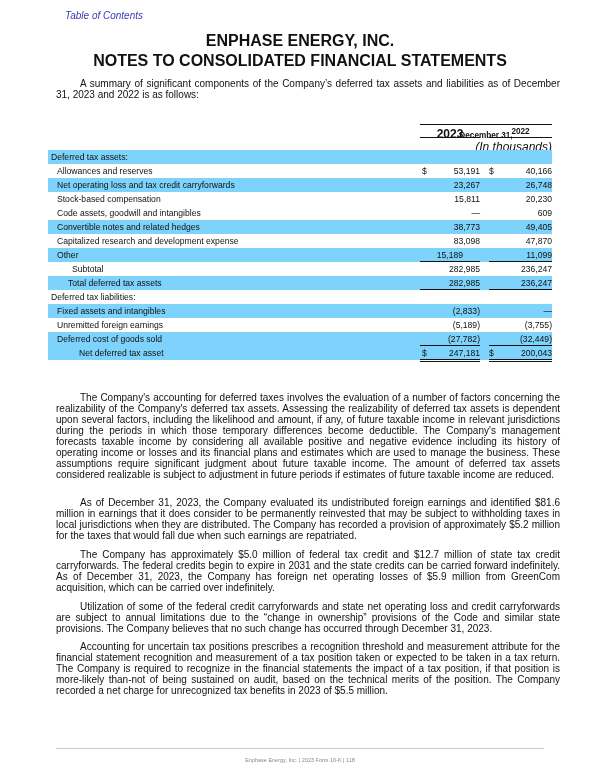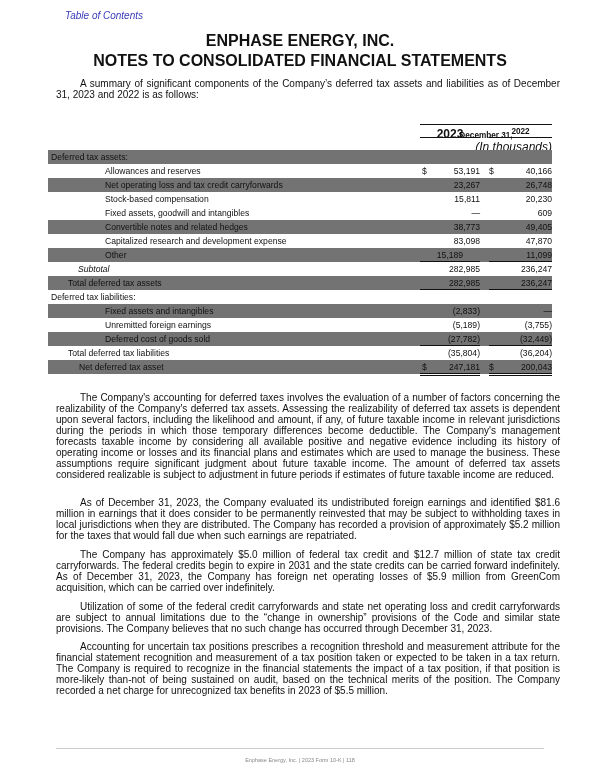--- a/index.html
+++ b/index.html
@@ -14,25 +14,25 @@
   .hdr { position: relative; height: 38px; }
   .hdr .dec { position: absolute; left: 372px; width: 132px; top: 2px; text-align: center; font-weight: bold; font-size: 8.2px; margin-top: 17px; }
   .hdr .dec-line { position: absolute; left: 372px; width: 132px; top: 12px; border-top: 1px solid #111; }
   .hdr .y1 { position: absolute; left: 372px; width: 60px; top: 15px; text-align: center; font-weight: bold; font-size: 12px; }
   .hdr .y2 { position: absolute; left: 441px; width: 63px; top: 15px; text-align: center; font-weight: bold; font-size: 8.2px; }
   .hdr .y1-line { position: absolute; left: 372px; width: 60px; top: 25px; border-top: 1px solid #111; }
   .hdr .y2-line { position: absolute; left: 441px; width: 63px; top: 25px; border-top: 1px solid #111; }
   .hdr .unit { position: absolute; left: 372px; width: 132px; top: 28px; text-align: right; font-style: italic; font-size: 12px; }
 
   .row { position: relative; height: 14px; line-height: 14px; }
-  .row.shade { background: #737373; }
+  .row.shade { background: #7dd3fc; }
   .row .lbl { position: absolute; top: 0; white-space: nowrap; }
   .row .lbl.l0 { left: 3px; }
-  .row .lbl.l1 { left: 9px; margin-left: 48px; }
-  .row .lbl.l2 { left: 30px; font-style: italic; }
+  .row .lbl.l1 { left: 9px; }
+  .row .lbl.l2 { left: 24px; }
   .row .lbl.l3 { left: 20px; }
   .row .lbl.l4 { left: 31px; }
   .row .cur1 { position: absolute; left: 374px; top: 0; }
   .row .v1 { position: absolute; left: 372px; width: 60px; top: 0; text-align: right; }
   .row .cur2 { position: absolute; left: 441px; top: 0; }
   .row .v2 { position: absolute; left: 441px; width: 63px; top: 0; text-align: right; }
   .ul1 { position: absolute; left: 372px; width: 60px; bottom: 0; border-bottom: 1px solid #111; }
   .ul2 { position: absolute; left: 441px; width: 63px; bottom: 0; border-bottom: 1px solid #111; }
   .dl1 { position: absolute; left: 372px; width: 60px; bottom: -2px; border-bottom: 3px double #111; }
   .dl2 { position: absolute; left: 441px; width: 63px; bottom: -2px; border-bottom: 3px double #111; }
@@ -75,21 +75,21 @@
     <span class="lbl l1">Net operating loss and tax credit carryforwards</span>
     <span class="v1" style="padding-right: 0px;">23,267</span>
     <span class="v2" style="padding-right: 0px;">26,748</span>
   </div>
   <div class="row">
     <span class="lbl l1">Stock-based compensation</span>
     <span class="v1" style="padding-right: 0px;">15,811</span>
     <span class="v2" style="padding-right: 0px;">20,230</span>
   </div>
   <div class="row">
-    <span class="lbl l1">Fixed assets, goodwill and intangibles</span>
+    <span class="lbl l1">Code assets, goodwill and intangibles</span>
     <span class="v1" style="padding-right: 0px;">—</span>
     <span class="v2" style="padding-right: 0px;">609</span>
   </div>
   <div class="row shade">
     <span class="lbl l1">Convertible notes and related hedges</span>
     <span class="v1" style="padding-right: 0px;">38,773</span>
     <span class="v2" style="padding-right: 0px;">49,405</span>
   </div>
   <div class="row">
     <span class="lbl l1">Capitalized research and development expense</span>
@@ -128,25 +128,20 @@
     <span class="v1">(5,189)</span>
     <span class="v2">(3,755)</span>
   </div>
   <div class="row shade">
     <span class="lbl l1">Deferred cost of goods sold</span>
     <span class="v1">(27,782)</span>
     <span class="v2">(32,449)</span>
     <span class="ul1"></span>
     <span class="ul2"></span>
   </div>
-  <div class="row">
-    <span class="lbl l3">Total deferred tax liabilities</span>
-    <span class="v1">(35,804)</span>
-    <span class="v2">(36,204)</span>
-  </div>
   <div class="row shade">
     <span class="lbl l4">Net deferred tax asset</span>
     <span class="cur1">$</span>
     <span class="v1" style="padding-right: 0px;">247,181</span>
     <span class="cur2">$</span>
     <span class="v2" style="padding-right: 0px;">200,043</span>
     <span class="dl1"></span>
     <span class="dl2"></span>
   </div>
 </div>

